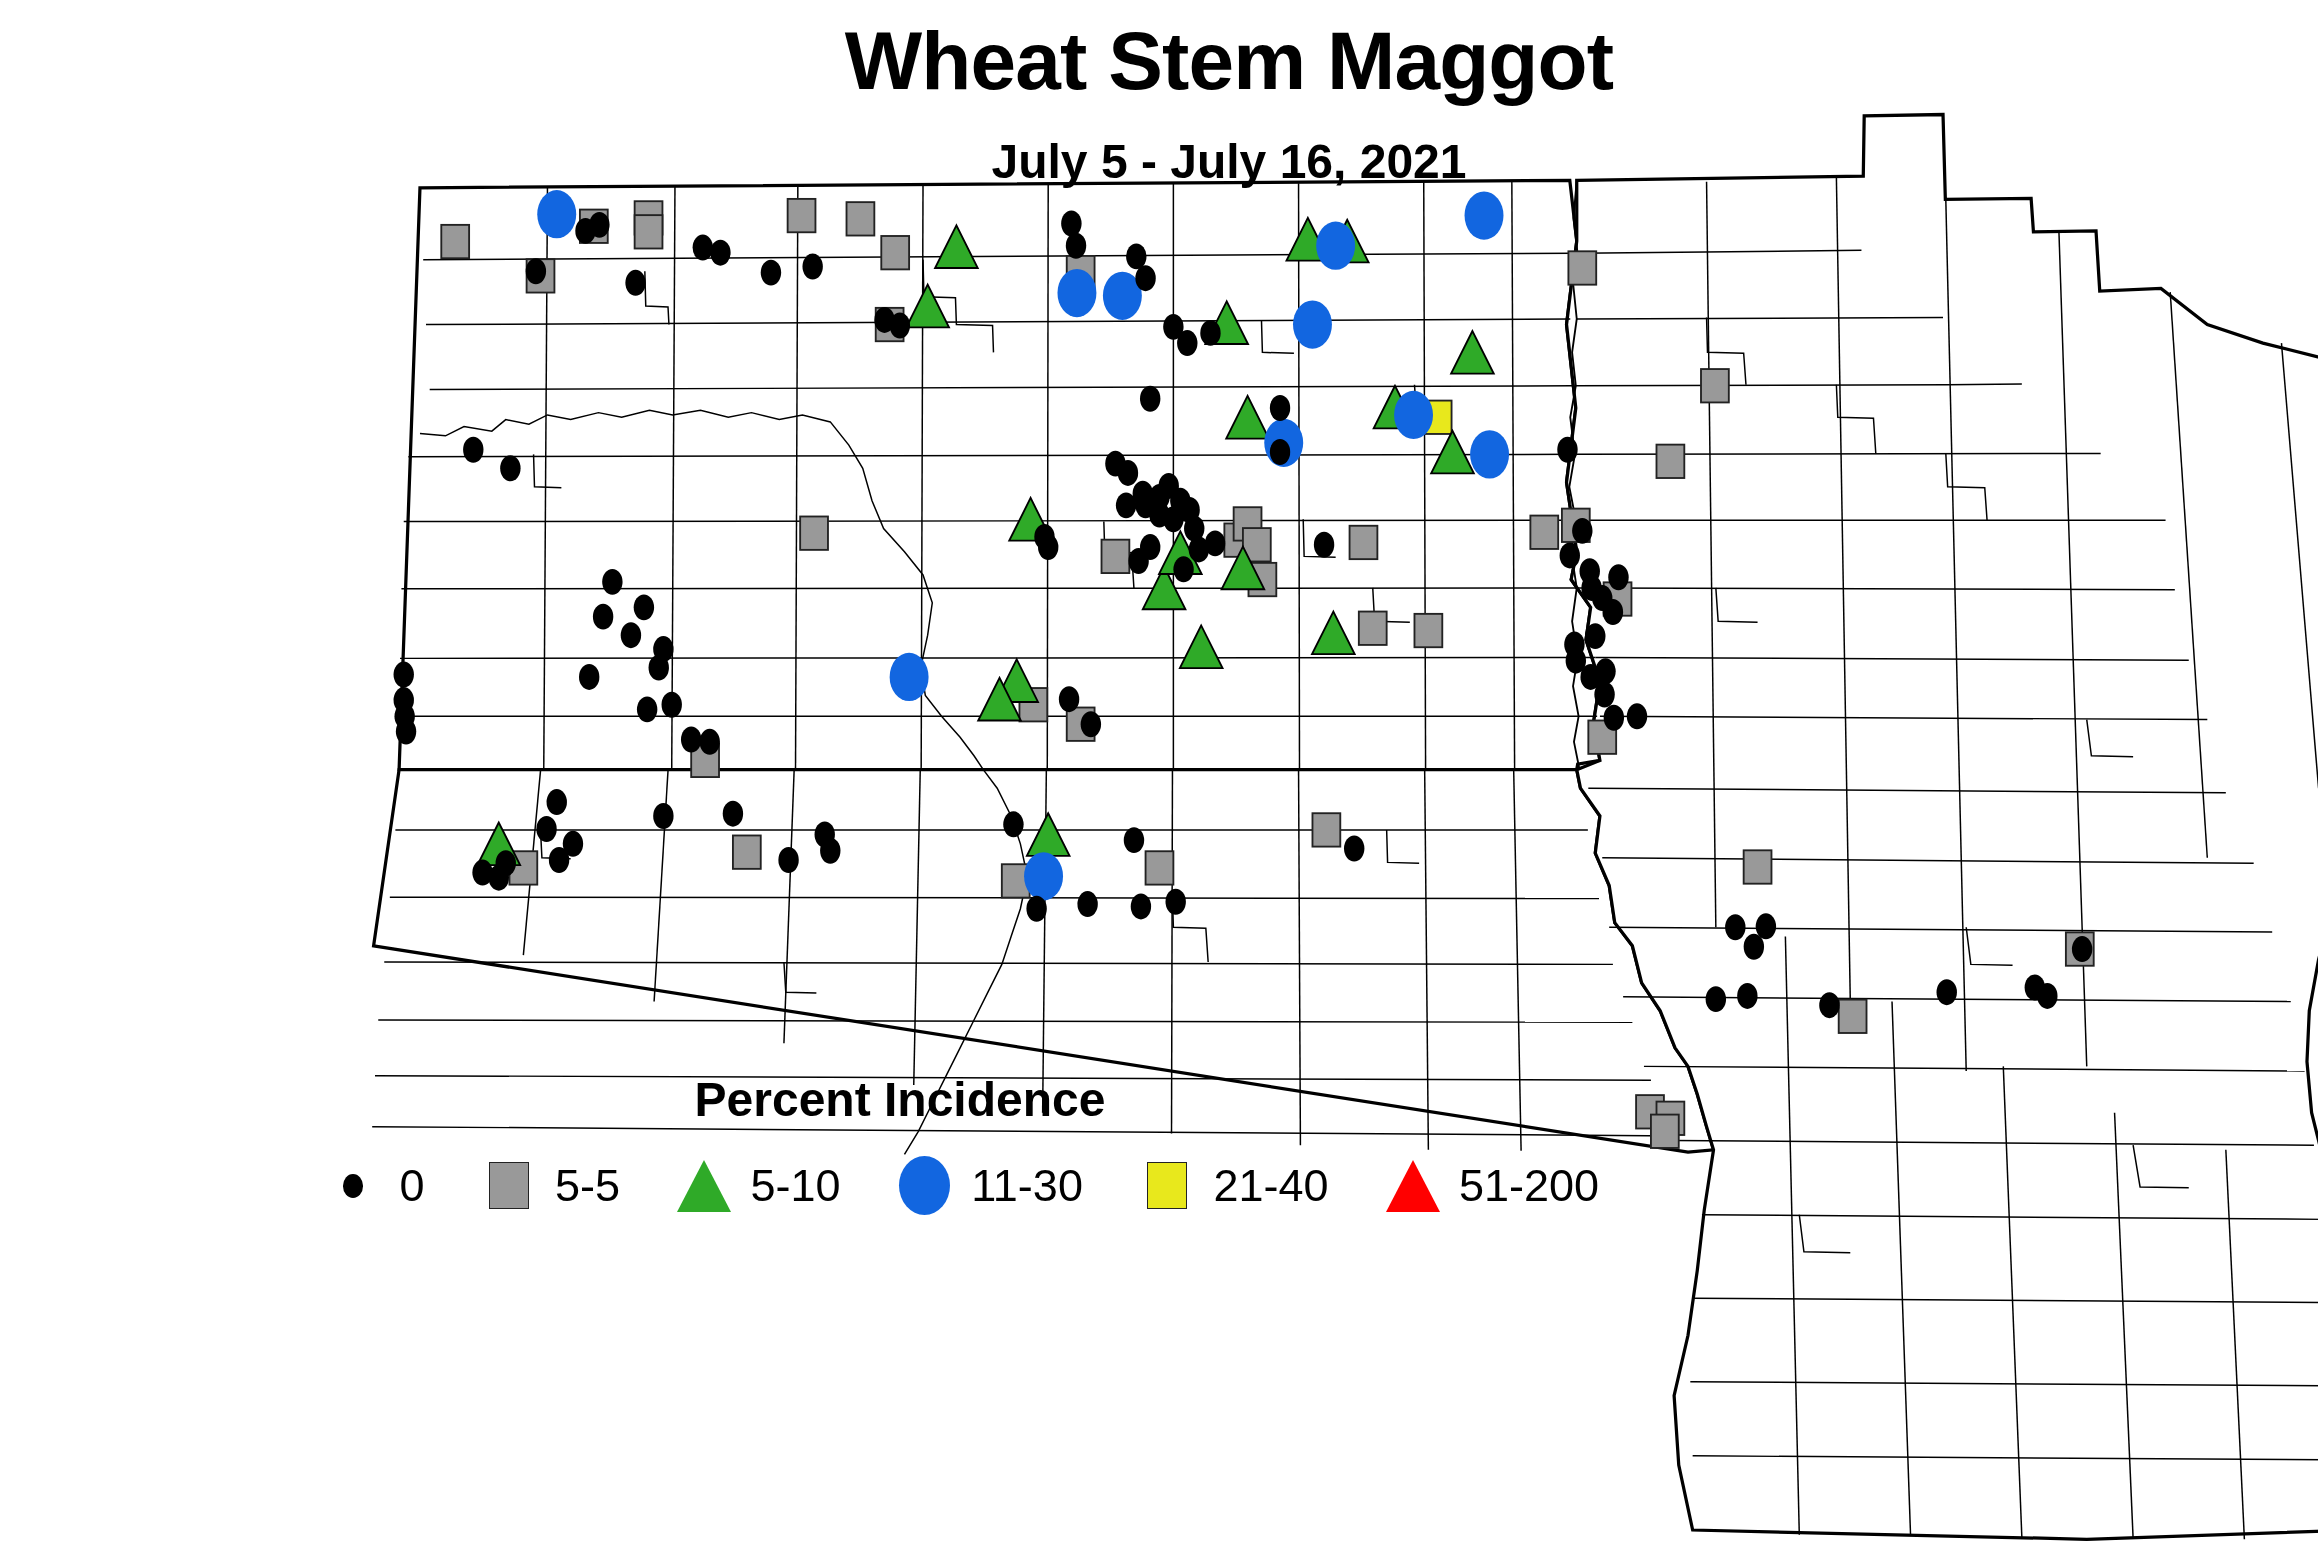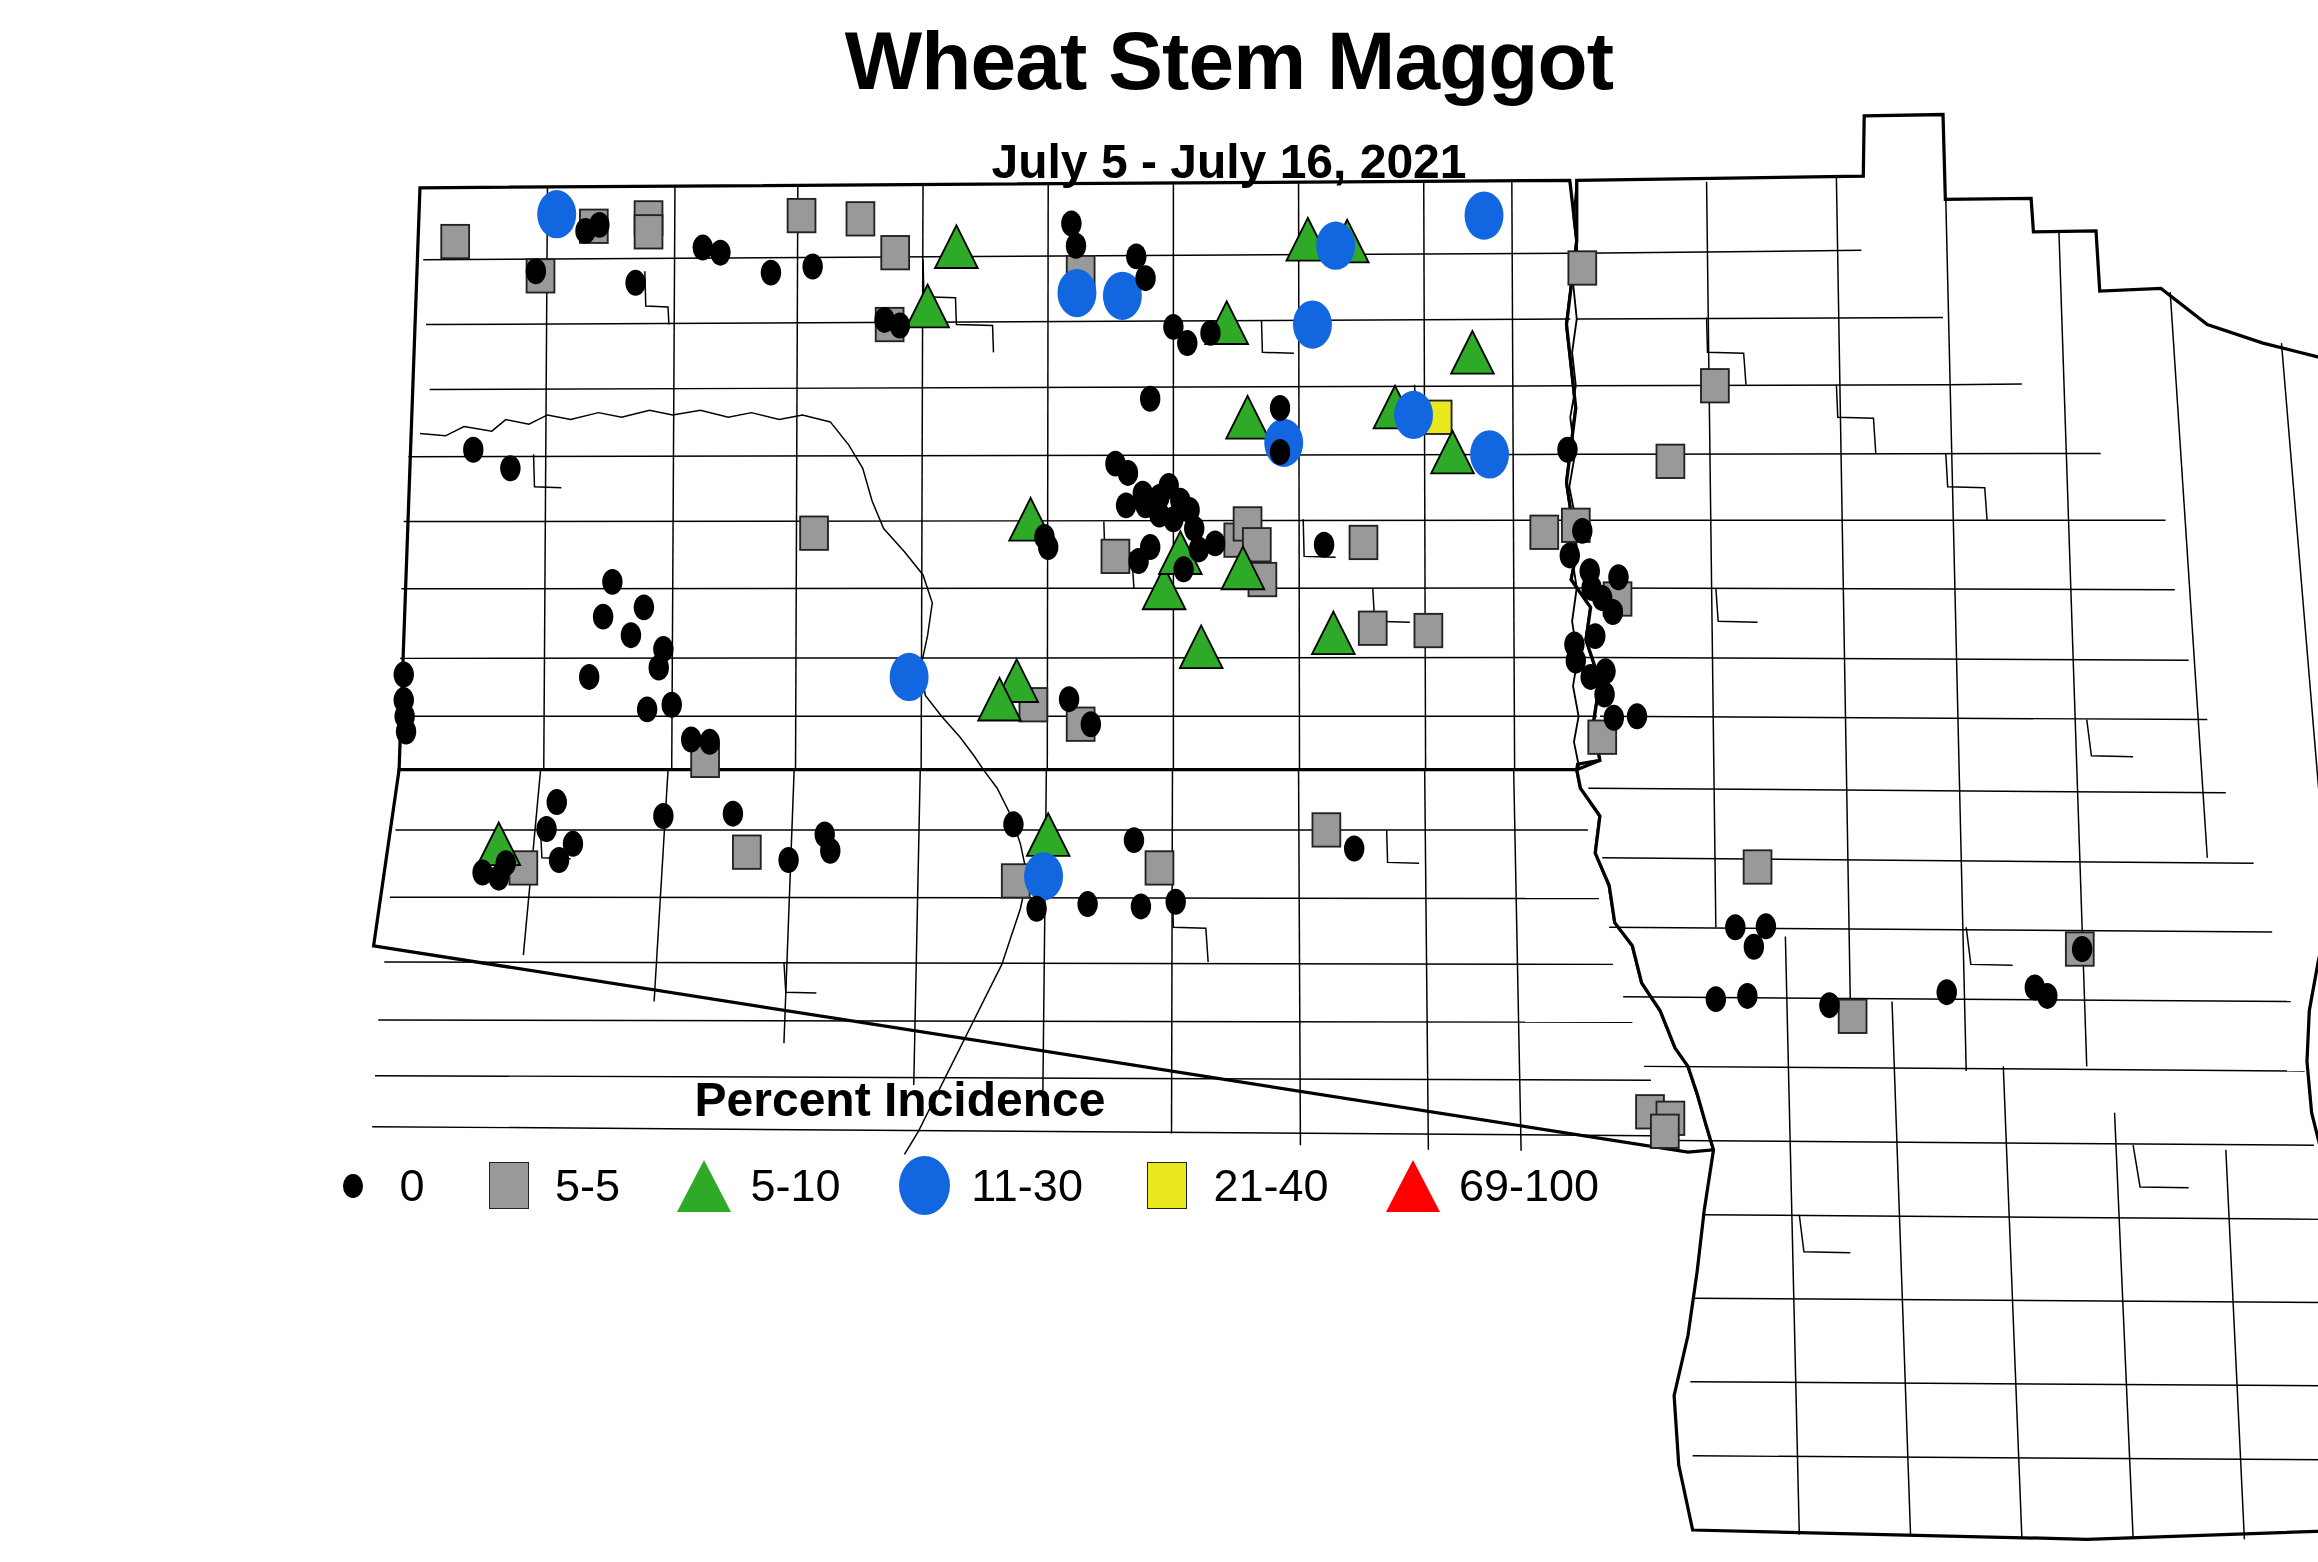--- a/index.html
+++ b/index.html
@@ -396,18 +396,18 @@
       <span class="sw">
           <span class="mk-sq" style="background:#e8e81c"></span>
         </span>
       <span class="legend-label">21-40</span>
     </div>
 
     <div class="legend-item">
       <span class="sw">
           <span class="mk-tri" style="border-bottom:52px solid #ff0000"></span>
         </span>
-      <span class="legend-label">69-100</span>
+      <span class="legend-label">51-200</span>
     </div>
 
   </div>
 </div>
 
 
 </body></html>

